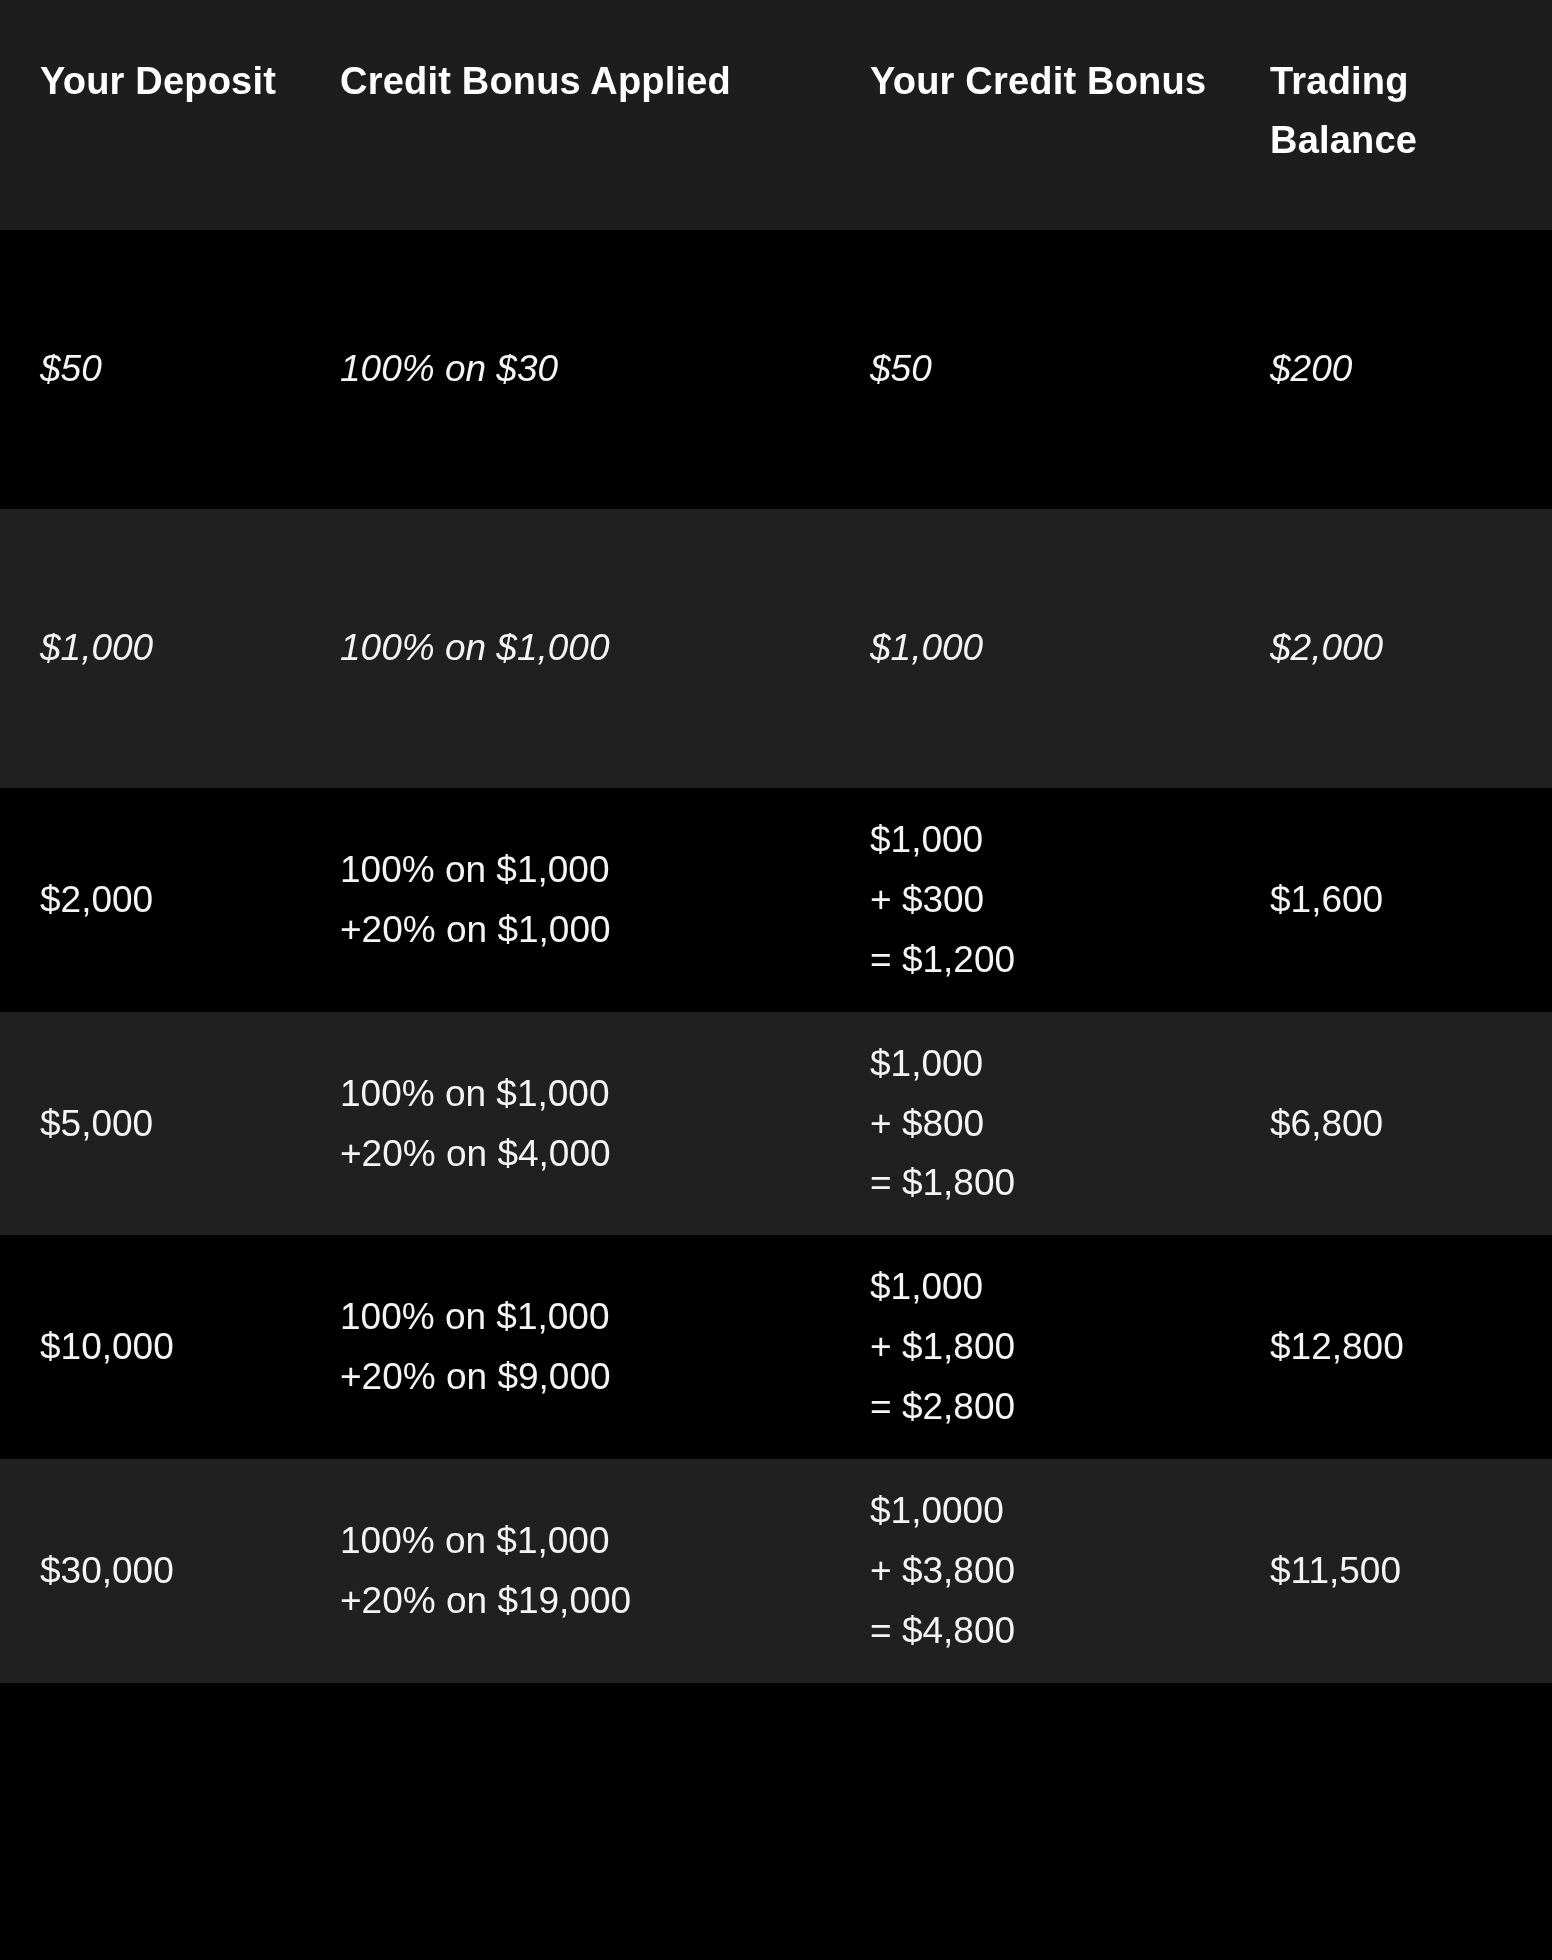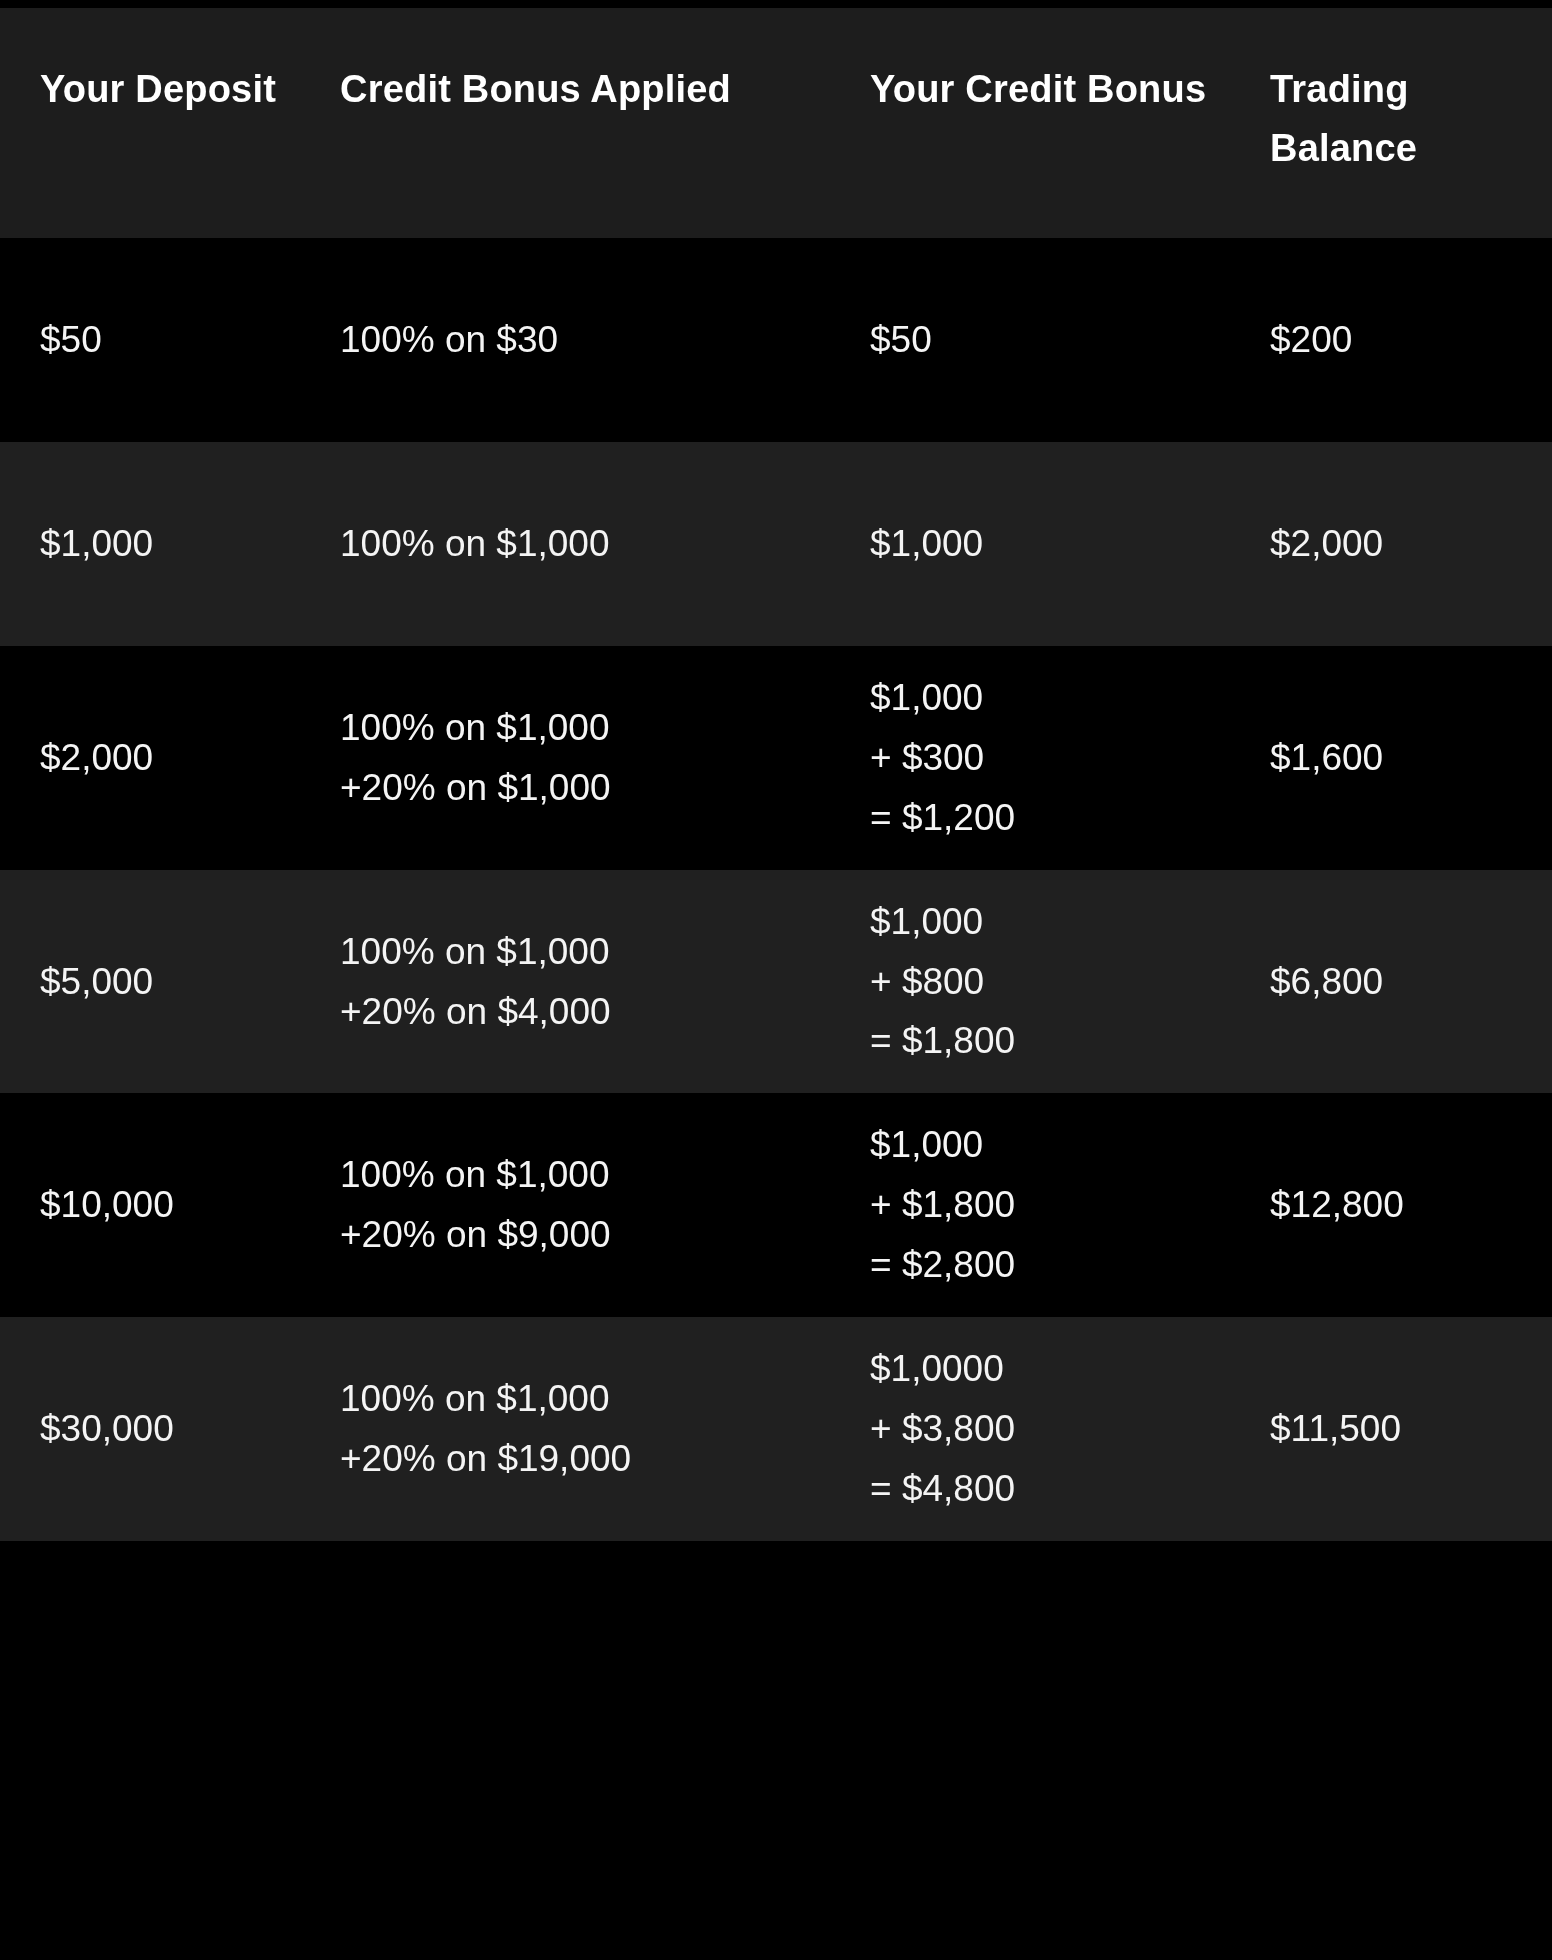--- a/index.html
+++ b/index.html
@@ -12,21 +12,20 @@
     overflow: hidden;
   }
   body {
     font-family: "Liberation Sans", sans-serif;
     color: #f2f2f2;
   }
   .bonus-table {
     width: 1552px;
     border-collapse: collapse;
     table-layout: fixed;
-    margin-top: 8px;
   }
   .bonus-table col.c0 { width: 300px; }
   .bonus-table col.c1 { width: 530px; }
   .bonus-table col.c2 { width: 400px; }
   .bonus-table col.c3 { width: 322px; }
 
   thead th {
     background: #1d1d1d;
     text-align: left;
     vertical-align: top;
@@ -44,21 +43,21 @@
     line-height: 1.62;
     font-weight: normal;
     color: #f4f4f4;
     padding: 22px 22px 22px 40px;
     vertical-align: middle;
     text-align: left;
   }
   tbody tr.dark td { background: #000000; }
   tbody tr.light td { background: #202020; }
 
-  tbody tr.r-short td { height: 204px; }
+  tbody tr.r-short td { height: 279px; font-style: italic; }
   tbody tr.r-tall td { height: 222px; }
 
   .multi { white-space: pre-line; }
 </style>
 </head>
 <body>
 
 <table class="bonus-table">
   <colgroup>
     <col class="c0">

